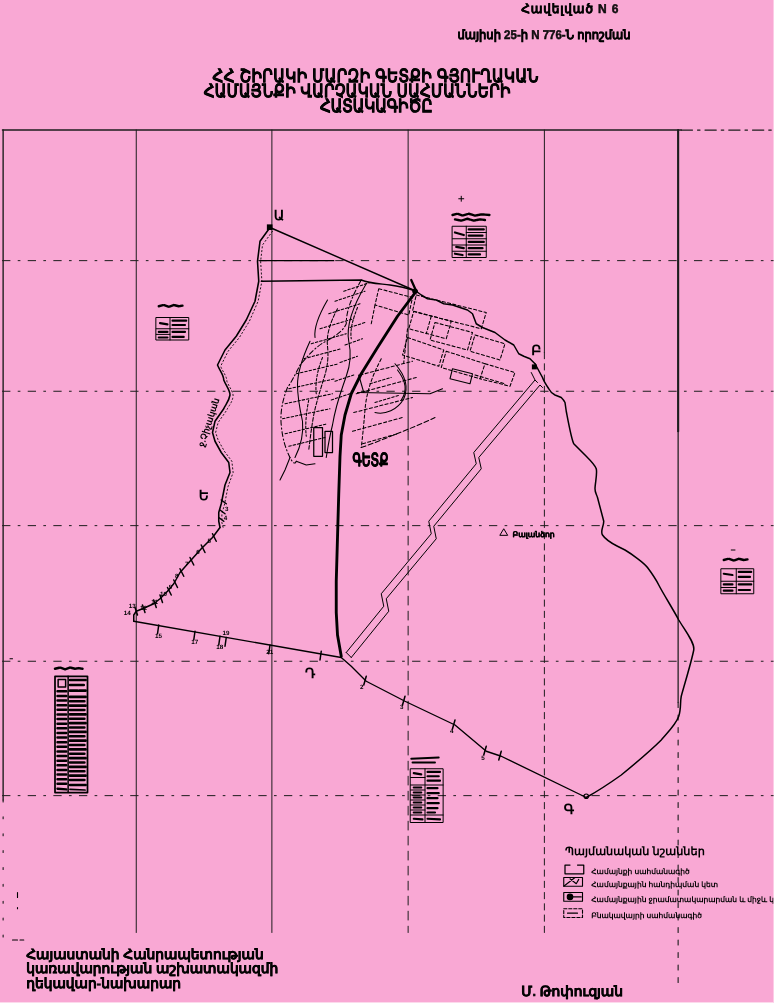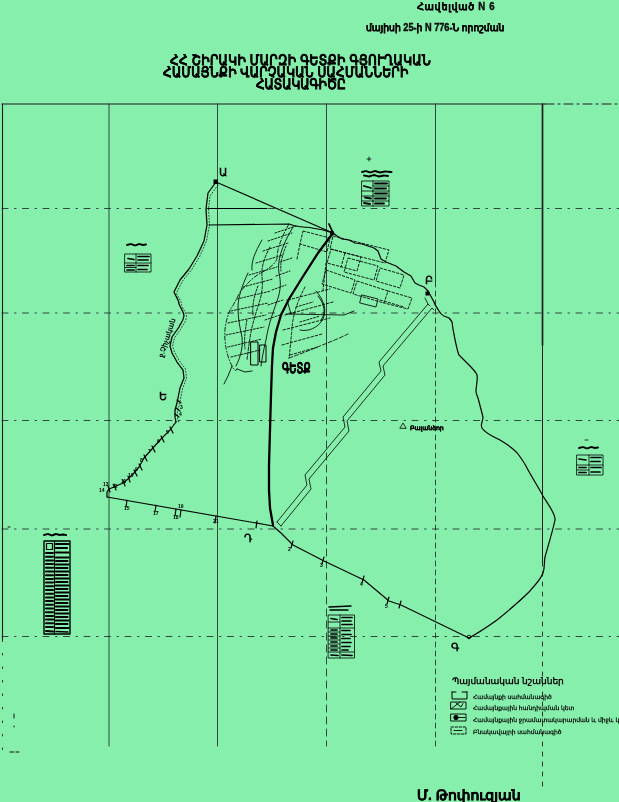--- a/index.html
+++ b/index.html
@@ -1,16 +1,16 @@
 <!DOCTYPE html>
 <html><head>
 <meta charset="utf-8">
 <style>
 html,body{margin:0;padding:0;background:#fff;}
-#page{position:relative;width:619px;height:802px;background:#86efac;font-family:"Liberation Sans",sans-serif;color:#111;}
+#page{position:relative;width:619px;height:802px;background:#f9a8d4;font-family:"Liberation Sans",sans-serif;color:#111;}
 .hdr{position:absolute;text-align:center;font-weight:bold;white-space:nowrap;-webkit-text-stroke:0.35px #000;}
 svg text{font-family:"Liberation Sans",sans-serif;}
 </style>
 </head>
 <body>
 <div id="page">
 
 <div class="hdr" style="left:417px;top:1px;font-size:9.6px;letter-spacing:0.7px;transform:scaleY(1.05);transform-origin:left top;">Հավելված N 6</div>
 
 
@@ -327,15 +327,16 @@
 <g stroke="#000" fill="none" stroke-width="0.9">
 <rect x="451" y="727" width="15" height="7" stroke-dasharray="2.5 1.5"></rect>
 <path d="M454,730.5 L462,730.5"></path>
 </g>
 
 <text x="473" y="734" font-size="6px" font-weight="bold" fill="#000">Բնակավայրի սահմանագիծ</text>
 
 <path d="M8,527 L10,527 M14,714 L14,718 M14,726 L14,727 M10,752 L14,752 M16,752 L19,752" stroke="#000" stroke-width="0.9"></path>
 </svg>
 
-
-<div style="position:absolute;left:417px;top:787px;font-size:14px;font-weight:bold;-webkit-text-stroke:0.35px #000;">Մ. Թոփուզյան</div>
+<div style="position:absolute;left:21px;top:759px;font-size:11px;font-weight:bold;line-height:11.4px;-webkit-text-stroke:0.35px #000;">Հայաստանի Հանրապետության<br>կառավարության աշխատակազմի<br>ղեկավար-նախարար</div>
+
+<div style="position:absolute;left:417px;top:787px;font-size:11px;font-weight:bold;-webkit-text-stroke:0.35px #000;">Մ. Թոփուզյան</div>
 </div>
 
 </body></html>

